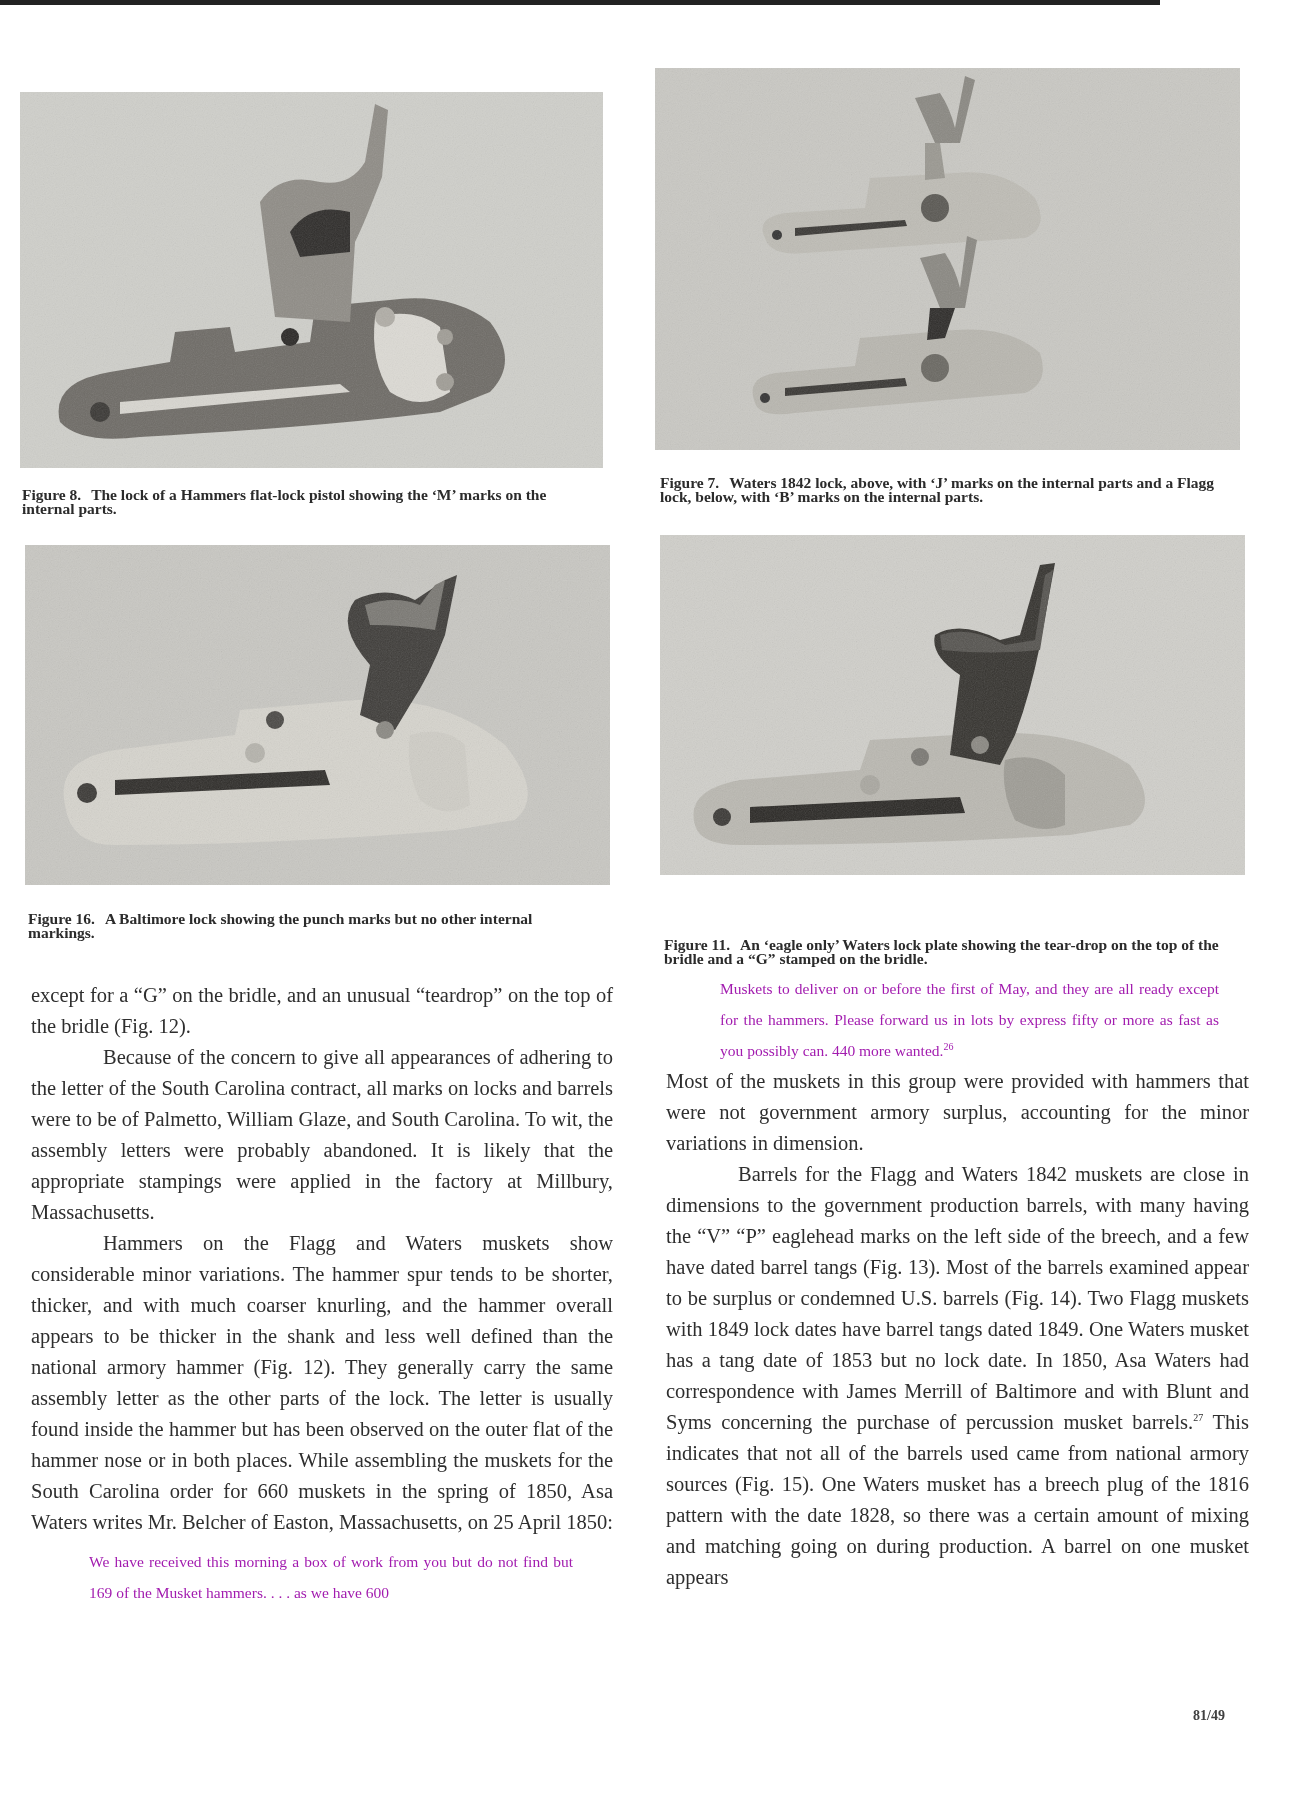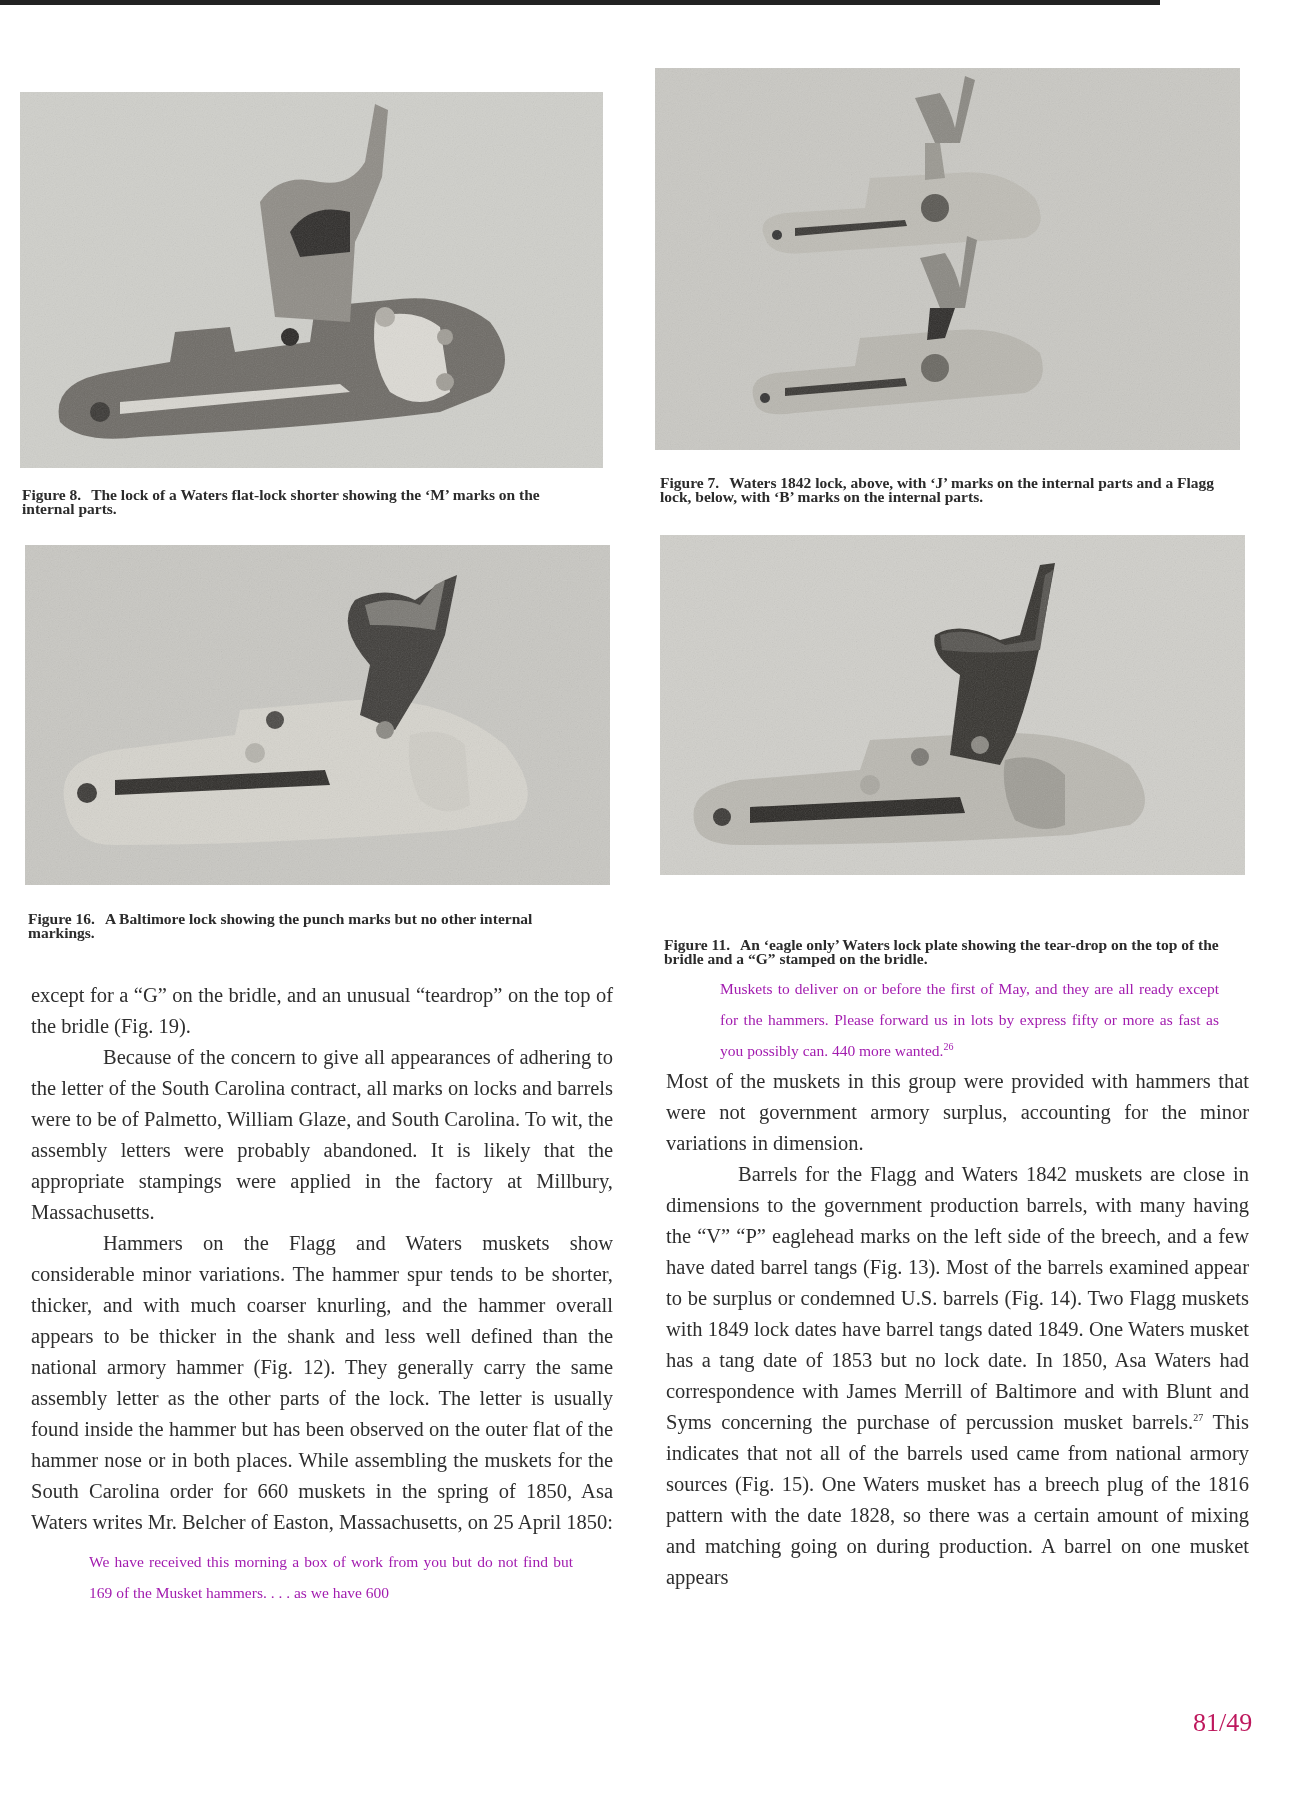--- a/index.html
+++ b/index.html
@@ -7,21 +7,21 @@
   .topbar{position:absolute;left:0;top:0;width:1160px;height:5px;background:#222;}
   .photo{position:absolute;background:#cfcfcb;overflow:hidden;}
   .photo svg{display:block;width:100%;height:100%;}
   .caption{position:absolute;font-family:"Liberation Serif","DejaVu Serif",serif;font-weight:bold;font-size:15.5px;line-height:14px;color:#2b2b2b;}
   .caption .fig{margin-right:10px;}
   .col{position:absolute;font-size:20.5px;line-height:31px;color:#2e2e2e;text-align:justify;}
   .col p{margin:0;}
   .col p.indent{text-indent:72px;}
   .quote{font-size:15.5px;line-height:31px;padding-left:68px;padding-right:20px;text-align:justify;color:#a21caf;}
   .quote sup, .col sup{font-size:10px;line-height:0;}
-  .pagenum{position:absolute;left:1193px;top:1708px;font-weight:normal;font-size:26px;color:#be185d;}
+  .pagenum{position:absolute;left:1193px;top:1708px;font-weight:bold;font-size:14px;color:#404040;}
 </style>
 </head>
 <body>
 
 <div class="topbar"></div>
 
 <div class="photo" style="left:20px;top:92px;width:583px;height:376px;">
   <svg viewBox="0 0 583 376" preserveAspectRatio="none">
     <defs>
       <filter id="grain8">
@@ -40,21 +40,21 @@
     <circle cx="80" cy="320" r="10" fill="#3a3835"></circle>
     <path d="M355 225 Q395 215 420 235 L430 300 Q400 320 370 300 Q350 270 355 225Z" fill="#dcdad4"></path>
     <circle cx="365" cy="225" r="10" fill="#b0ada6"></circle>
     <circle cx="425" cy="245" r="8" fill="#a09d96"></circle>
     <circle cx="425" cy="290" r="9" fill="#a09d96"></circle>
     <circle cx="270" cy="245" r="9" fill="#2a2826"></circle>
     <rect width="583" height="376" filter="url(#grain8)"></rect>
   </svg>
 </div>
 <div class="caption" style="left:22px;top:488px;width:560px;">
-  <span class="fig">Figure 8.</span><span>The lock of a Waters flat-lock shorter showing the ‘M’ marks on the internal parts.</span>
+  <span class="fig">Figure 8.</span><span>The lock of a Hammers flat-lock pistol showing the ‘M’ marks on the internal parts.</span>
 </div>
 
 <div class="photo" style="left:655px;top:68px;width:585px;height:382px;">
   <svg viewBox="0 0 585 382" preserveAspectRatio="none">
     <defs>
       <filter id="grain9">
           <feTurbulence type="fractalNoise" baseFrequency="0.9" numOctaves="2"></feTurbulence>
           <feColorMatrix type="saturate" values="0"></feColorMatrix>
           <feComponentTransfer>
             <feFuncA type="table" tableValues="0 0.18"></feFuncA>
@@ -133,21 +133,21 @@
     <circle cx="320" cy="210" r="9" fill="#8a8882"></circle>
     <circle cx="210" cy="250" r="10" fill="#a9a7a0"></circle>
     <rect width="585" height="340" filter="url(#grain11)"></rect>
   </svg>
 </div>
 <div class="caption" style="left:664px;top:902px;width:560px;margin-top:36px;">
   <span class="fig">Figure 11.</span><span>An ‘eagle only’ Waters lock plate showing the tear-drop on the top of the bridle and a “G” stamped on the bridle.</span>
 </div>
 
 <div class="col" style="left:31px;top:980px;width:582px;">
-  <p>except for a “G” on the bridle, and an unusual “teardrop” on the top of the bridle (Fig. 19).</p>
+  <p>except for a “G” on the bridle, and an unusual “teardrop” on the top of the bridle (Fig. 12).</p>
   <p class="indent">Because of the concern to give all appearances of adhering to the letter of the South Carolina contract, all marks on locks and barrels were to be of Palmetto, William Glaze, and South Carolina. To wit, the assembly letters were probably abandoned. It is likely that the appropriate stampings were applied in the factory at Millbury, Massachusetts.</p>
   <p class="indent">Hammers on the Flagg and Waters muskets show considerable minor variations. The hammer spur tends to be shorter, thicker, and with much coarser knurling, and the hammer overall appears to be thicker in the shank and less well defined than the national armory hammer (Fig. 12). They generally carry the same assembly letter as the other parts of the lock. The letter is usually found inside the hammer but has been observed on the outer flat of the hammer nose or in both places. While assembling the muskets for the South Carolina order for 660 muskets in the spring of 1850, Asa Waters writes Mr. Belcher of Easton, Massachusetts, on 25 April 1850:</p>
   <p class="quote" style="padding-left:58px;padding-right:40px;margin-top:8px;">We have received this morning a box of work from you but do not find but 169 of the Musket hammers. . . . as we have 600</p>
 </div>
 
 <div class="col" style="left:666px;top:973px;width:583px;">
   <p class="quote" style="padding-left:54px;padding-right:30px;"><span>Muskets to deliver on or before the first of May, and they are all ready except for the hammers. Please forward us in lots by express fifty or more as fast as you possibly can. 440 more wanted.</span><sup>26</sup></p>
   <p>Most of the muskets in this group were provided with hammers that were not government armory surplus, accounting for the minor variations in dimension.</p>
   <p class="indent"><span>Barrels for the Flagg and Waters 1842 muskets are close in dimensions to the government production barrels, with many having the “V” “P” eaglehead marks on the left side of the breech, and a few have dated barrel tangs (Fig. 13). Most of the barrels examined appear to be surplus or condemned U.S. barrels (Fig. 14). Two Flagg muskets with 1849 lock dates have barrel tangs dated 1849. One Waters musket has a tang date of 1853 but no lock date. In 1850, Asa Waters had correspondence with James Merrill of Baltimore and with Blunt and Syms concerning the purchase of percussion musket barrels.</span><sup>27</sup><span> This indicates that not all of the barrels used came from national armory sources (Fig. 15). One Waters musket has a breech plug of the 1816 pattern with the date 1828, so there was a certain amount of mixing and matching going on during production. A barrel on one musket appears</span></p>
 </div>

